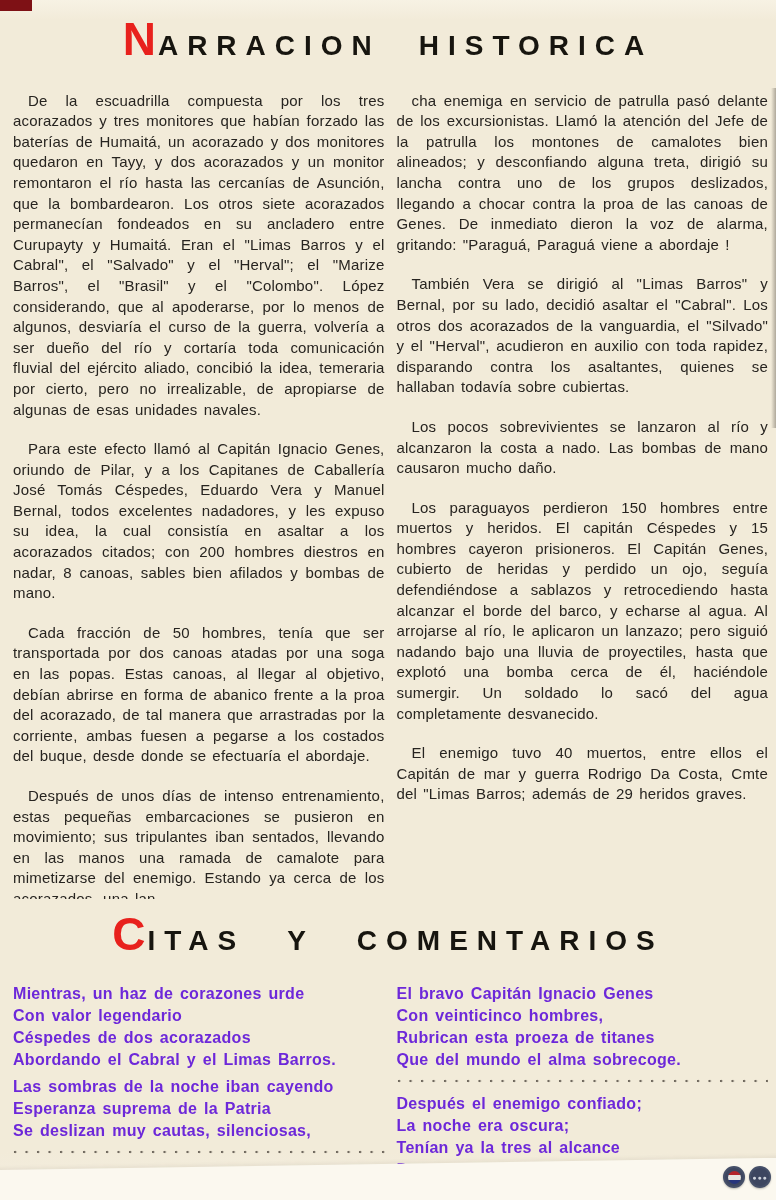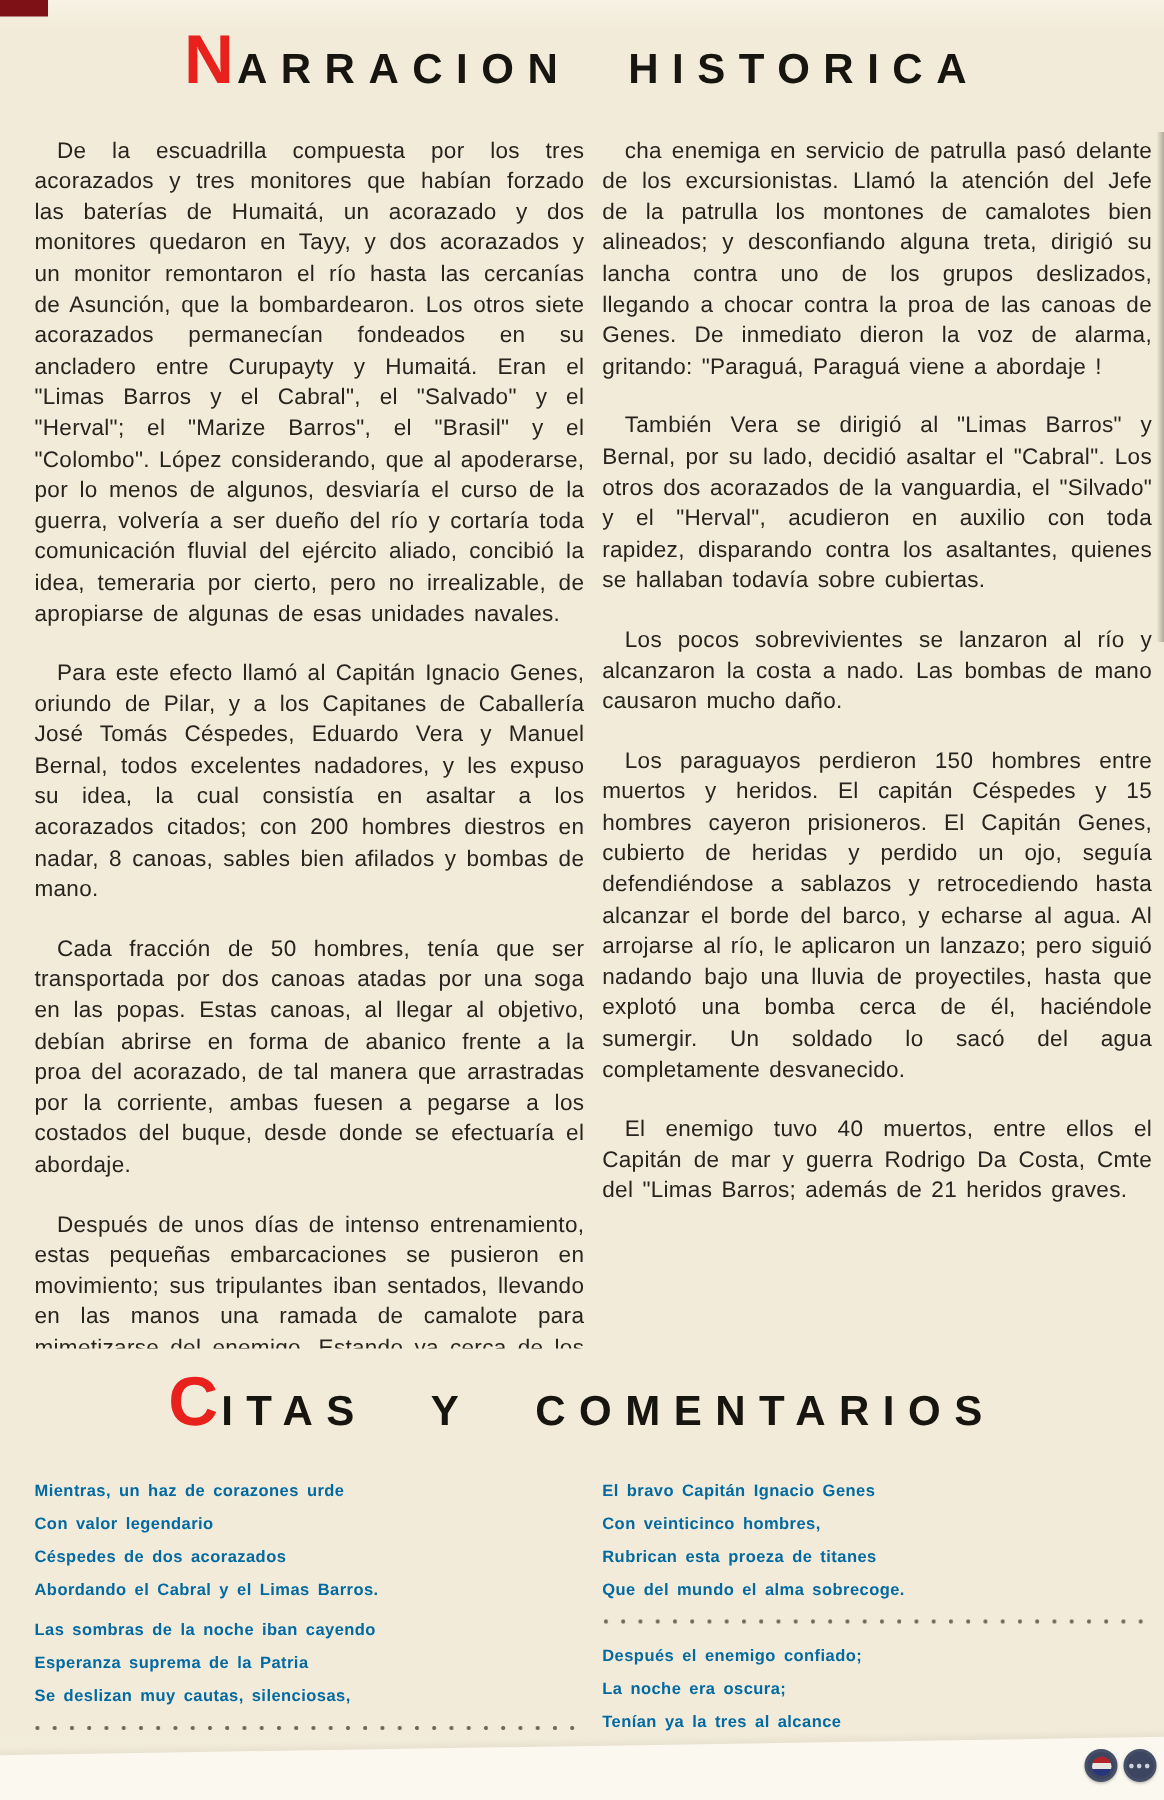--- a/index.html
+++ b/index.html
@@ -25,33 +25,33 @@
     display: flex; justify-content: center; align-items: baseline;
     gap: 38px; margin: 14px 0 26px; font-weight: 700;
     font-size: 28px; letter-spacing: 9px; color: #17150f; line-height: 1.1;
     white-space: nowrap;
   }
   .section-title.citas { margin: 10px 0 24px; gap: 42px; }
   .title-initial { font-size: 46px; color: #e8211d; letter-spacing: 2px; }
   .title-word { display: inline-flex; align-items: baseline; }
 
   
-  .cols { display: flex; gap: 12px; padding: 0 8px 0 23px; }
+  .cols { display: flex; gap: 12px; padding: 0 8px 0 13px; }
   .narration-cols { height: 808px; overflow: hidden; }
   .col { flex: 1 1 0; min-width: 0; }
   .col p {
     margin: 0 0 19px; text-align: justify; text-indent: 15px;
     font-size: 15px; line-height: 20.6px;
     letter-spacing: 0.2px; word-spacing: 1.8px;
   }
 
   
   .verses-cols { align-items: flex-start; }
-  .stanza { font-weight: 700; font-size: 11px; line-height: 22px;
-    letter-spacing: 0.3px; word-spacing: 2px; color: #0369a1; }
+  .stanza { font-weight: 700; font-size: 16px; line-height: 22px;
+    letter-spacing: 0.3px; word-spacing: 2px; color: #6d28d9; }
   .stanza + .stanza { margin-top: 5px; }
   .dotted {
     height: 4px; margin-top: 8px;
     background-image: radial-gradient(circle at 2px 2px, #70695e 1.1px, rgba(0,0,0,0) 1.6px);
     background-size: 11.5px 4px; background-repeat: repeat-x;
   }
   .dotted.mid { margin: 8px 0 10px; }
 
   
   .overlay-buttons { position: absolute; right: 5px; bottom: 12px; display: flex; gap: 4px; z-index: 5; }
@@ -86,21 +86,21 @@
     <p>De la escuadrilla compuesta por los tres acorazados y tres monitores que habían forzado las baterías de Humaitá, un acorazado y dos monitores quedaron en Tayy, y dos acorazados y un monitor remontaron el río hasta las cercanías de Asunción, que la bombardearon. Los otros siete acorazados permanecían fondeados en su ancladero entre Curupayty y Humaitá. Eran el "Limas Barros y el Cabral", el "Salvado" y el "Herval"; el "Marize Barros", el "Brasil" y el "Colombo". López considerando, que al apoderarse, por lo menos de algunos, desviaría el curso de la guerra, volvería a ser dueño del río y cortaría toda comunicación fluvial del ejército aliado, concibió la idea, temeraria por cierto, pero no irrealizable, de apropiarse de algunas de esas unidades navales.</p>
     <p>Para este efecto llamó al Capitán Ignacio Genes, oriundo de Pilar, y a los Capitanes de Caballería José Tomás Céspedes, Eduardo Vera y Manuel Bernal, todos excelentes nadadores, y les expuso su idea, la cual consistía en asaltar a los acorazados citados; con 200 hombres diestros en nadar, 8 canoas, sables bien afilados y bombas de mano.</p>
     <p>Cada fracción de 50 hombres, tenía que ser transportada por dos canoas atadas por una soga en las popas. Estas canoas, al llegar al objetivo, debían abrirse en forma de abanico frente a la proa del acorazado, de tal manera que arrastradas por la corriente, ambas fuesen a pegarse a los costados del buque, desde donde se efectuaría el abordaje.</p>
     <p>Después de unos días de intenso entrenamiento, estas pequeñas embarcaciones se pusieron en movimiento; sus tripulantes iban sentados, llevando en las manos una ramada de camalote para mimetizarse del enemigo. Estando ya cerca de los acorazados, una lan-</p>
   </div>
   <div class="col">
     <p>cha enemiga en servicio de patrulla pasó delante de los excursionistas. Llamó la atención del Jefe de la patrulla los montones de camalotes bien alineados; y desconfiando alguna treta, dirigió su lancha contra uno de los grupos deslizados, llegando a chocar contra la proa de las canoas de Genes. De inmediato dieron la voz de alarma, gritando: "Paraguá, Paraguá viene a abordaje !</p>
     <p>También Vera se dirigió al "Limas Barros" y Bernal, por su lado, decidió asaltar el "Cabral". Los otros dos acorazados de la vanguardia, el "Silvado" y el "Herval", acudieron en auxilio con toda rapidez, disparando contra los asaltantes, quienes se hallaban todavía sobre cubiertas.</p>
     <p>Los pocos sobrevivientes se lanzaron al río y alcanzaron la costa a nado. Las bombas de mano causaron mucho daño.</p>
     <p>Los paraguayos perdieron 150 hombres entre muertos y heridos. El capitán Céspedes y 15 hombres cayeron prisioneros. El Capitán Genes, cubierto de heridas y perdido un ojo, seguía defendiéndose a sablazos y retrocediendo hasta alcanzar el borde del barco, y echarse al agua. Al arrojarse al río, le aplicaron un lanzazo; pero siguió nadando bajo una lluvia de proyectiles, hasta que explotó una bomba cerca de él, haciéndole sumergir. Un soldado lo sacó del agua completamente desvanecido.</p>
-    <p>El enemigo tuvo 40 muertos, entre ellos el Capitán de mar y guerra Rodrigo Da Costa, Cmte del "Limas Barros; además de 21 heridos graves.</p>
+    <p>El enemigo tuvo 40 muertos, entre ellos el Capitán de mar y guerra Rodrigo Da Costa, Cmte del "Limas Barros; además de 29 heridos graves.</p>
   </div>
 </div>
 
 <h1 class="section-title citas">
   <span class="title-word">
       <span class="title-initial">C</span>
       <span>ITAS</span>
     </span>
   <span class="title-word">Y</span>
   <span class="title-word">COMENTARIOS</span>

